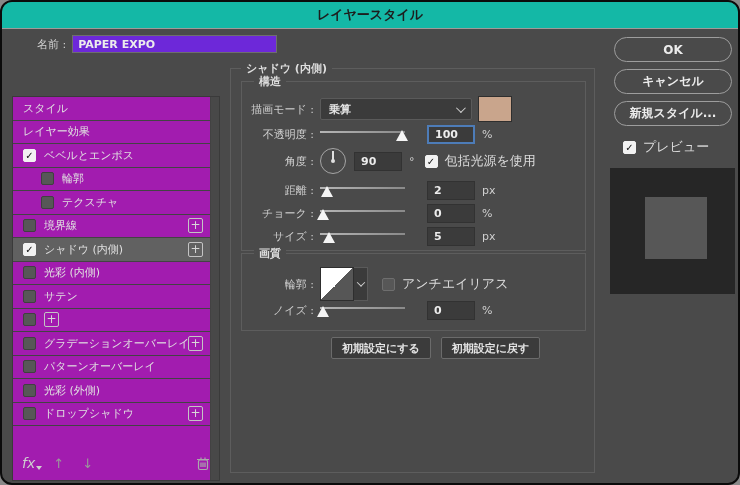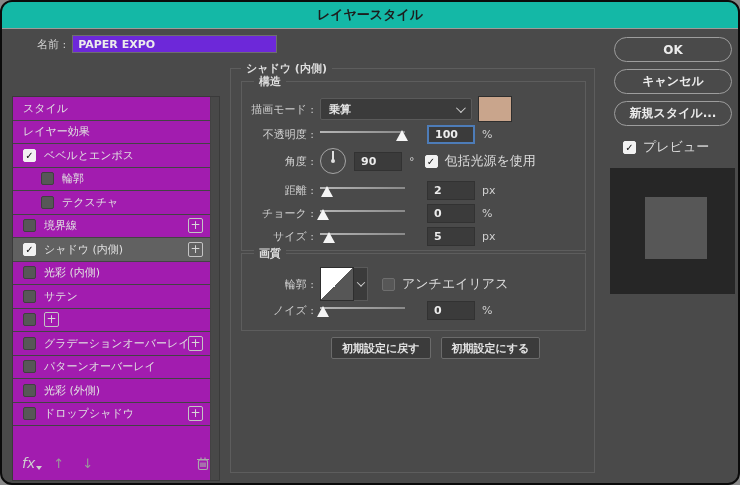--- a/index.html
+++ b/index.html
@@ -347,22 +347,22 @@
             <span class="track">
               <span class="handle" style="left: calc(3% - 6px);"></span>
             </span>
             <span class="valbox">0</span>
             <span class="unit">%</span>
           </span>
         </div>
       </div>
 
       <div class="btn-row">
+        <button class="dark-btn">初期設定にする</button>
         <button class="dark-btn">初期設定に戻す</button>
-        <button class="dark-btn">初期設定にする</button>
       </div>
     </div>
 
     <div class="right-col">
       <button class="pill">OK</button>
       <button class="pill">キャンセル</button>
       <button class="pill">新規スタイル...</button>
       <div class="preview-row">
         <span class="mini-cb checked">✓</span>
         <span class="cb-label">プレビュー</span>

